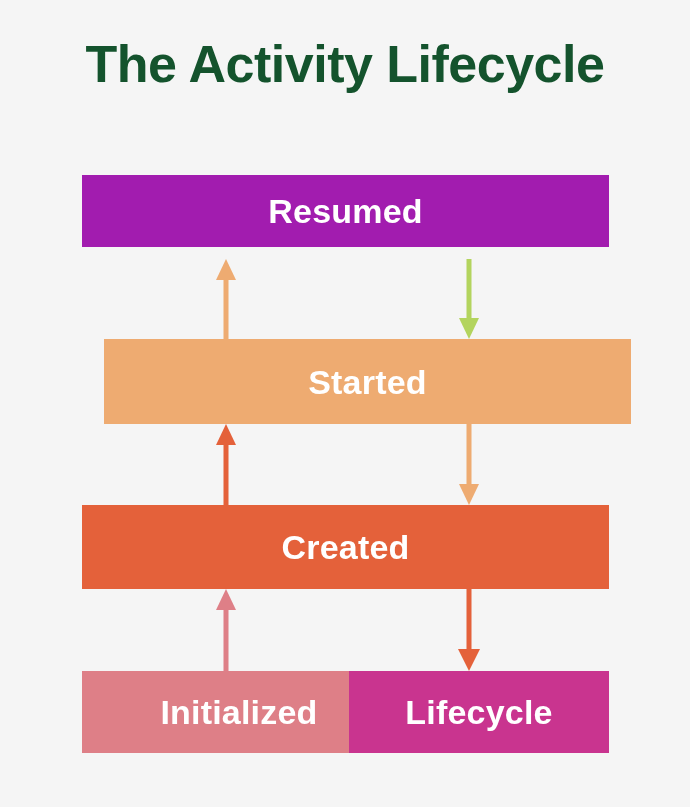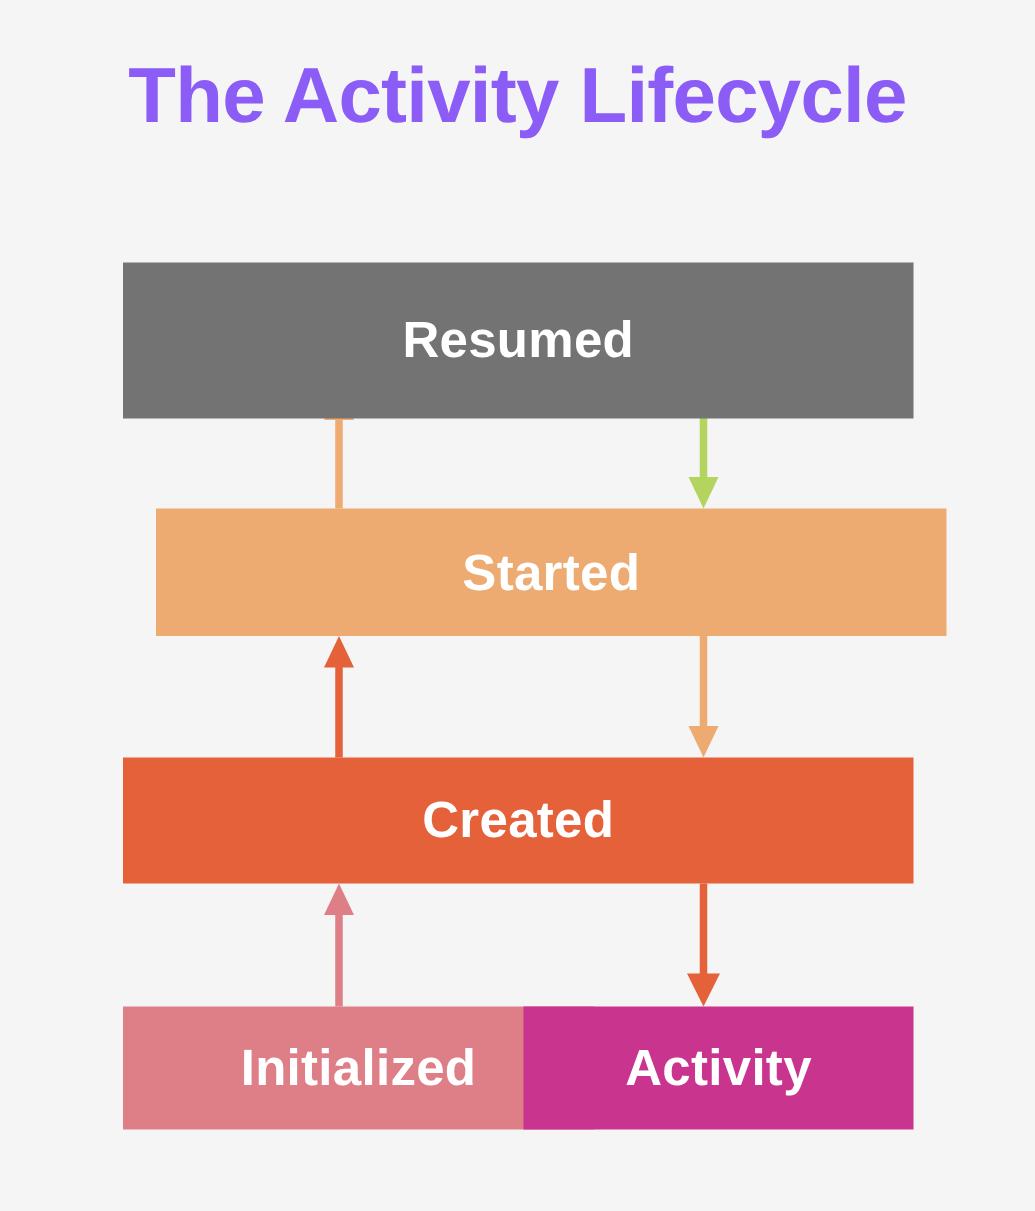--- a/index.html
+++ b/index.html
@@ -24,21 +24,21 @@
   
   .title {
     position: absolute;
     left: 0;
     top: 28px;
     width: 690px;
     text-align: center;
     font-size: 52px;
     line-height: 72px;
     font-weight: 700;
-    color: #8b5cf6;
+    color: #14532d;
     letter-spacing: -0.5px;
     white-space: nowrap;
   }
 
   
   .state-box {
     position: absolute;
     display: flex;
     align-items: center;
     justify-content: center;
@@ -50,22 +50,22 @@
     color: #ffffff;
     letter-spacing: 0.2px;
     line-height: 1;
     white-space: nowrap;
   }
 
   .box-resumed {
     left: 82px;
     top: 175px;
     width: 527px;
-    height: 104px;
-    background: #737373;
+    height: 72px;
+    background: #a21caf;
   }
   .box-started {
     left: 82px;
     top: 339px;
     width: 527px;
     height: 85px;
     background: #eeab71;
     margin-left: 22px;
   }
   .box-created {
@@ -151,16 +151,16 @@
 
   <div class="state-box box-created">
     <span class="state-label">Created</span>
   </div>
 
   <div class="state-box box-initialized">
     <span class="state-label">Initialized</span>
   </div>
 
   <div class="state-box box-destroyed">
-    <span class="state-label">Activity</span>
+    <span class="state-label">Lifecycle</span>
   </div>
 
 </div>
 
 </body></html>

